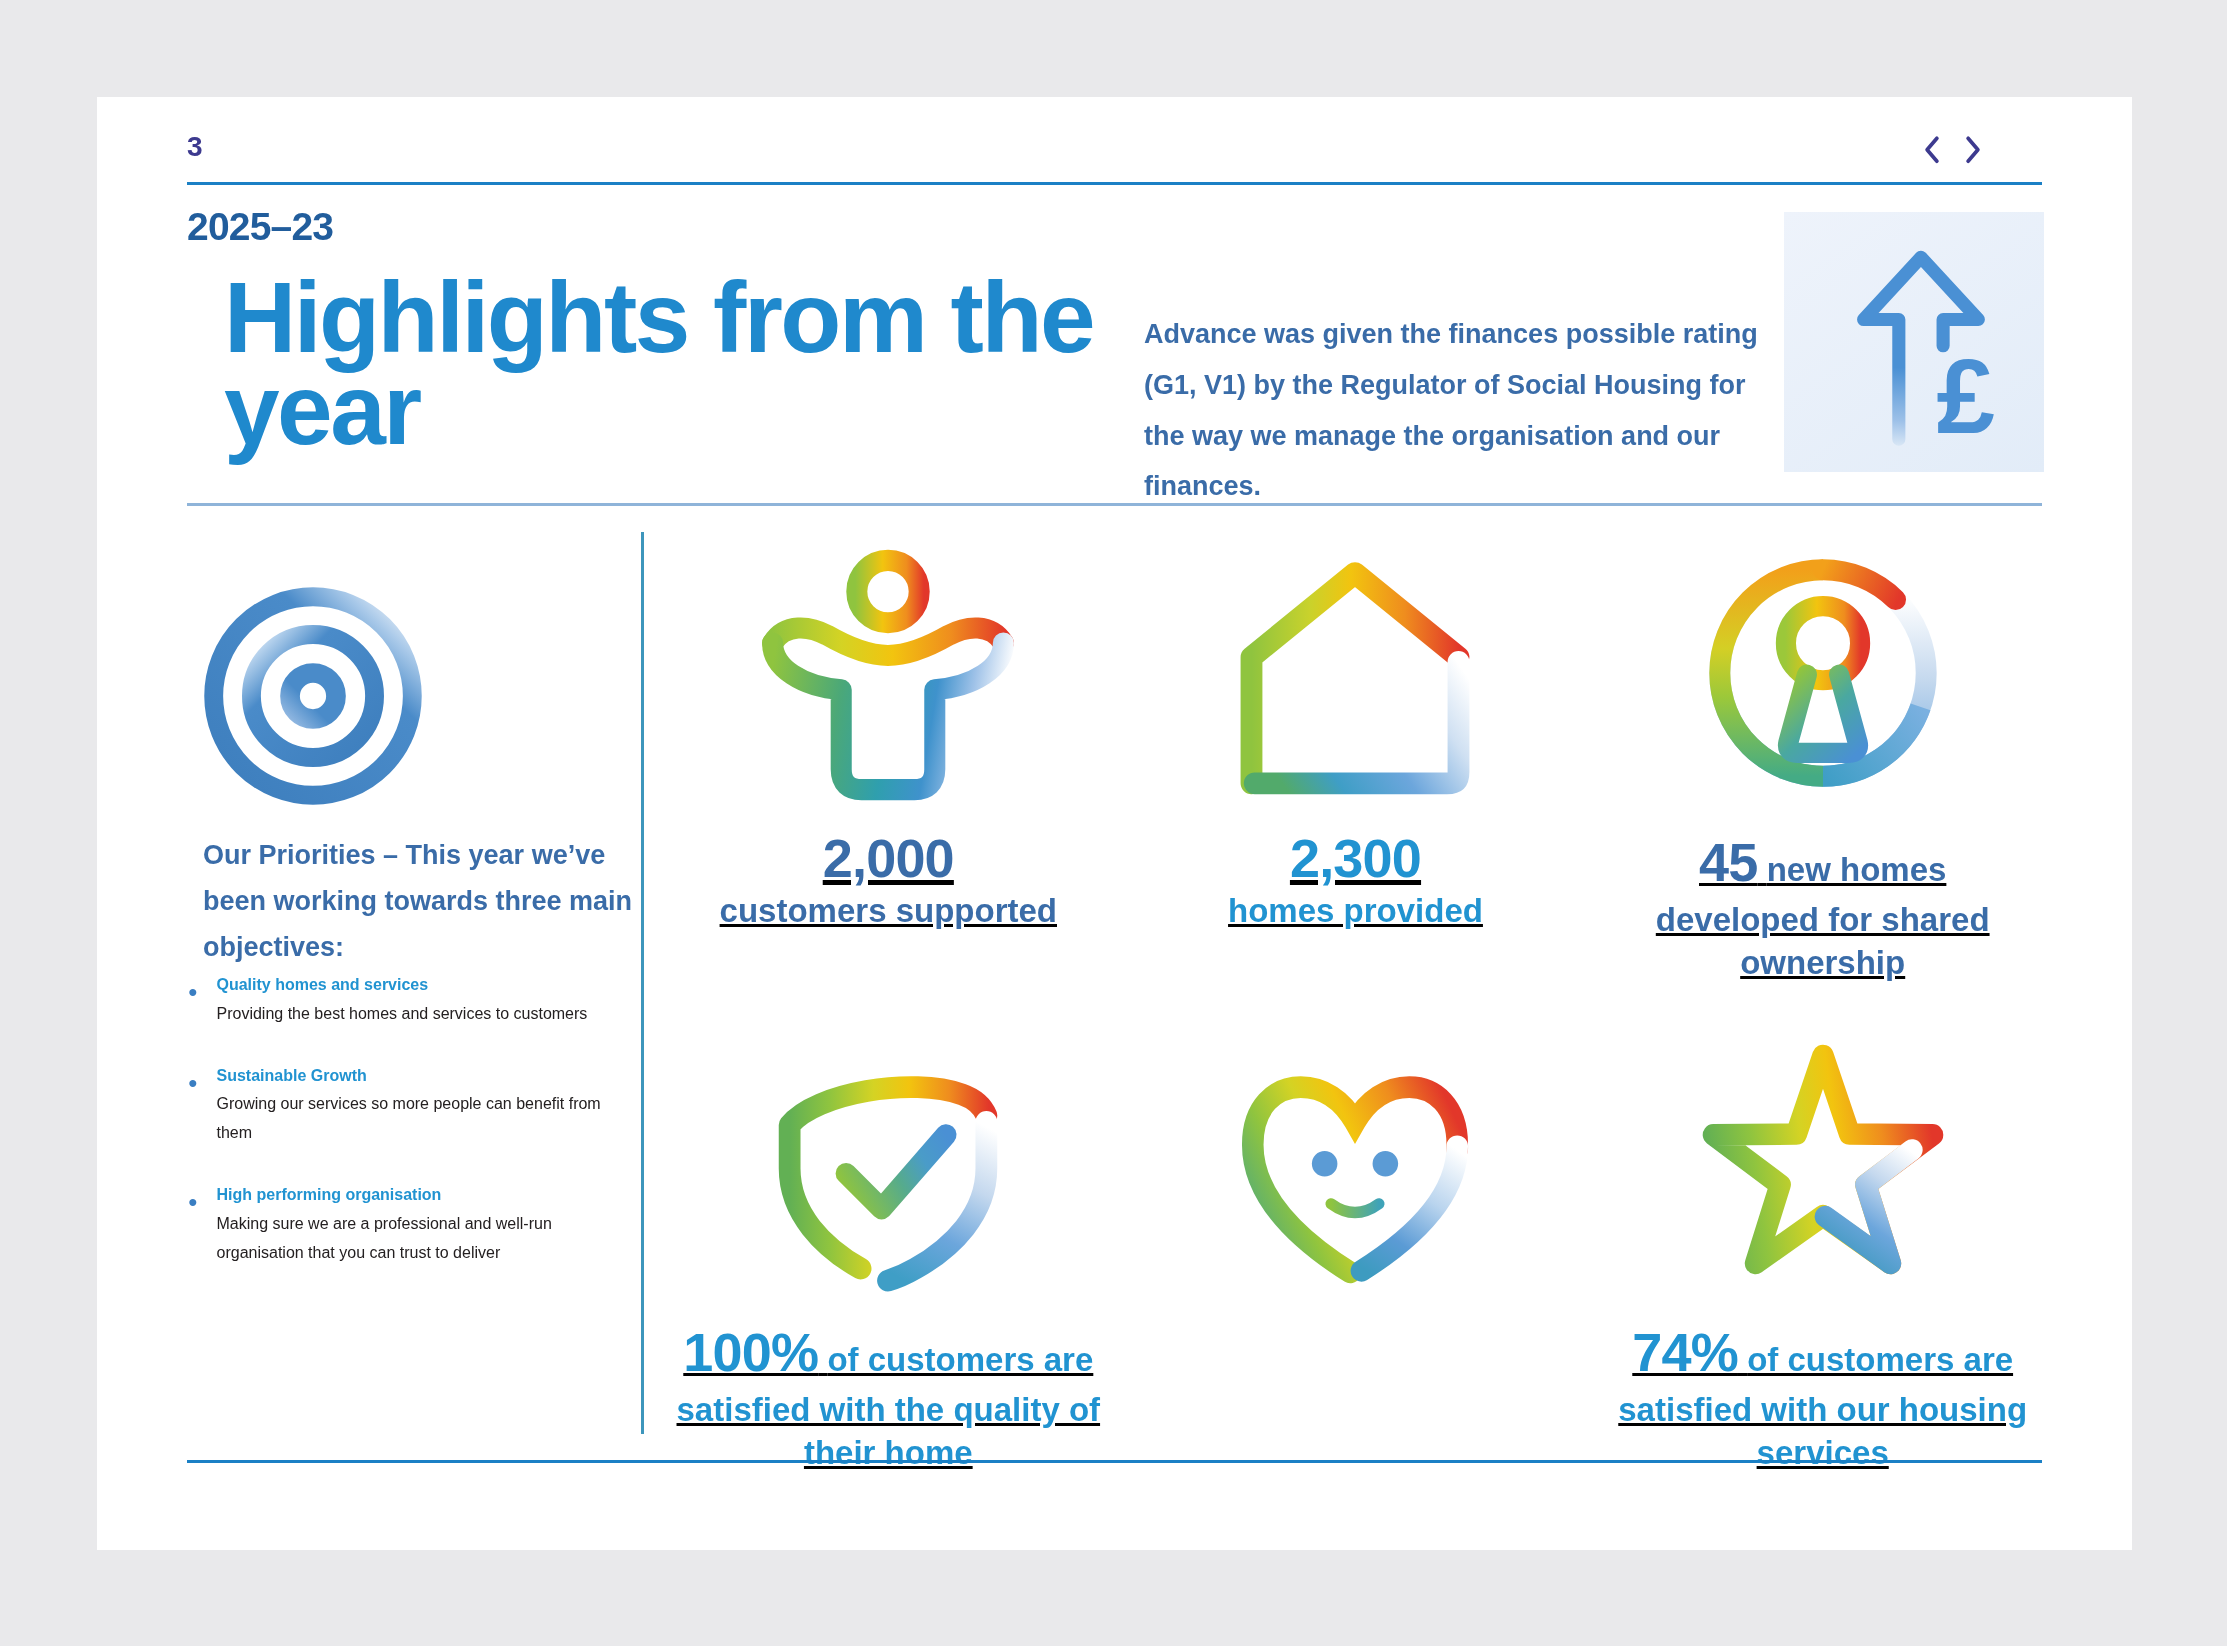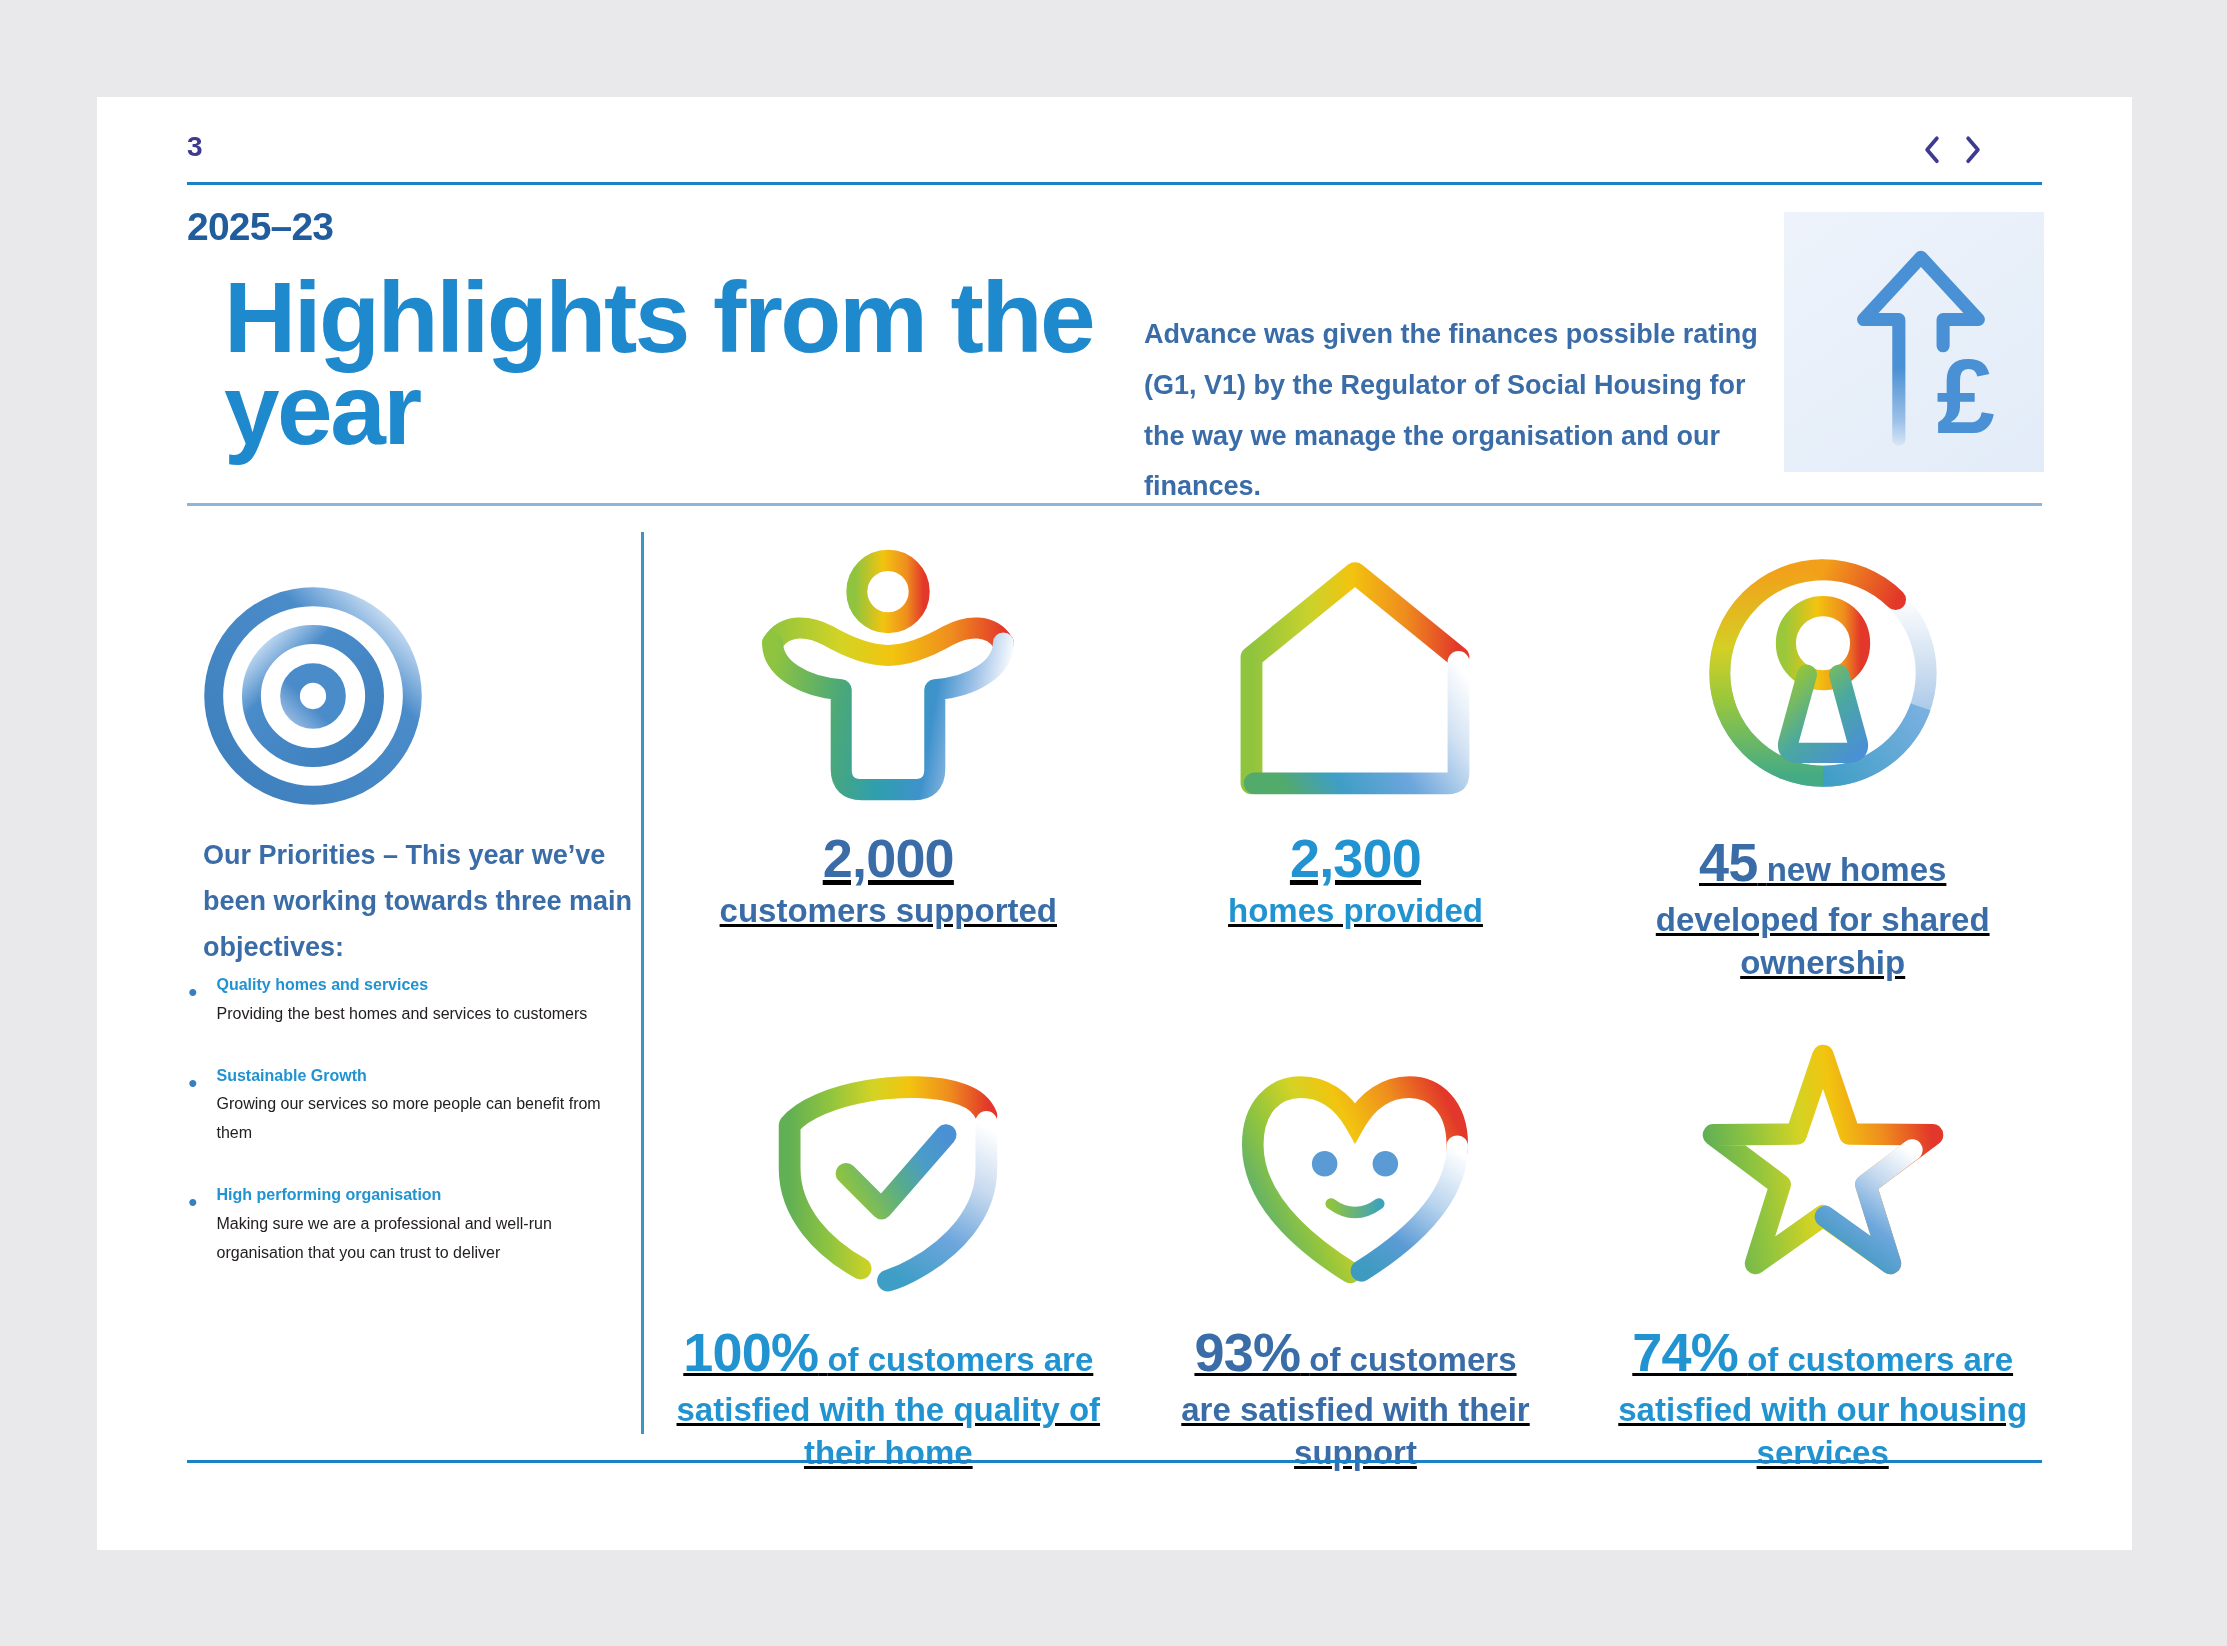--- a/index.html
+++ b/index.html
@@ -367,24 +367,20 @@
                 <stop offset="1" stop-color="#3fa3b8"></stop>
             </linearGradient>
           </defs>
           <path d="M -6 128 C -60 94 -128 40 -128 -32 C -128 -80 -100 -104 -68 -104 C -40 -104 -16 -88 0 -60 C 16 -88 40 -104 68 -104 C 100 -104 128 -80 128 -32 L 128 -26" fill="none" stroke="url(#gHta)" stroke-width="27" stroke-linecap="round"></path>
           <path d="M 128 -30 C 128 38 62 92 8 126" fill="none" stroke="url(#gHtb)" stroke-width="27" stroke-linecap="round"></path>
           <circle cx="-38" cy="-8" r="16" fill="#5b9bd5"></circle>
           <circle cx="38" cy="-8" r="16" fill="#5b9bd5"></circle>
           <path d="M -30 42 Q 0 64 30 42" fill="none" stroke="url(#gSm)" stroke-width="14" stroke-linecap="round"></path>
         </svg>
       </div>
-      <div class="stat-text navy w5">
-        <span class="big">93%</span>
-        <span>of customers are satisfied with their support</span>
-      </div>
     </div>
 
     <div class="stat">
       <div class="stat-icon">
         <svg width="262" height="254" viewBox="-165 -158 330 312">
           <defs>
             <linearGradient id="gSta" x1="-140" y1="20" x2="140" y2="-20" gradientUnits="userSpaceOnUse">
               <stop offset="0" stop-color="#62b054"></stop>
                 <stop offset="0.2" stop-color="#8fc43f"></stop>
               <stop offset="0.42" stop-color="#d4d324"></stop>

